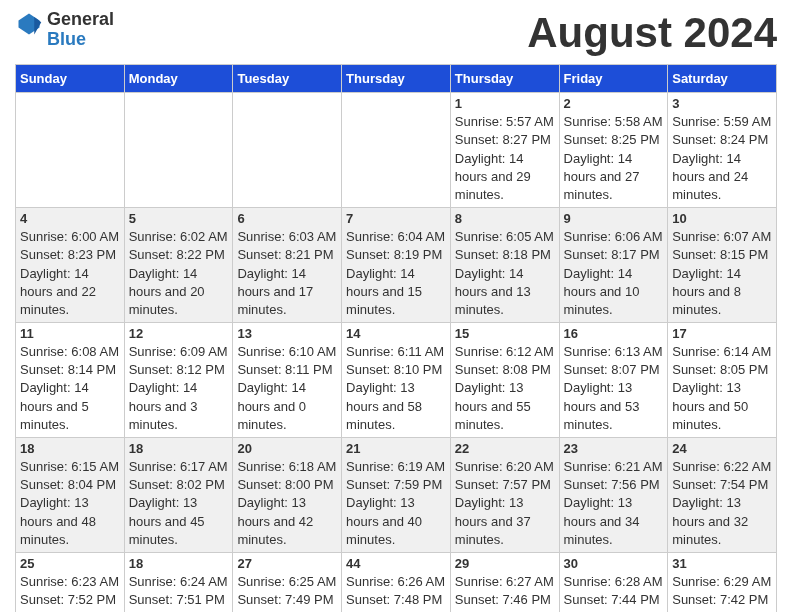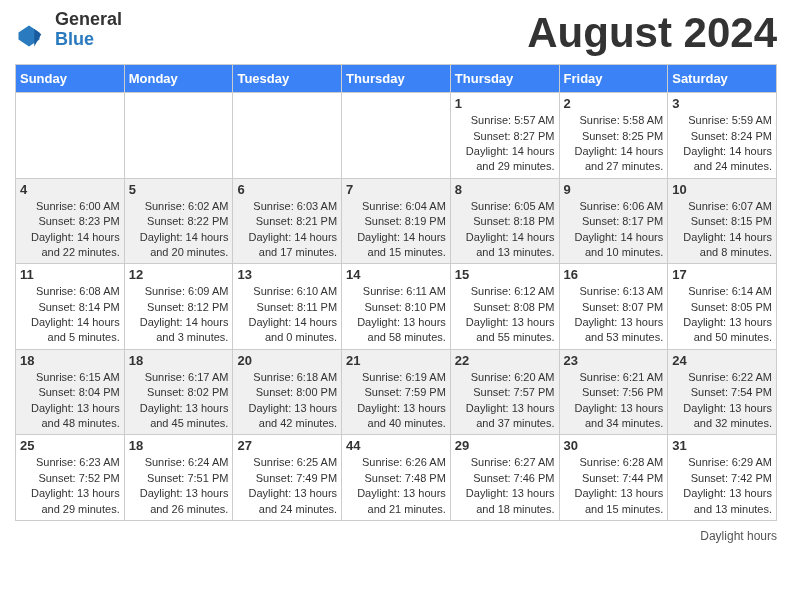--- a/index.html
+++ b/index.html
@@ -11,22 +11,22 @@
       padding: 10px 15px;
     }
     .header-area {
       display: flex;
       justify-content: space-between;
       align-items: flex-start;
       margin-bottom: 8px;
     }
     .logo {
       display: flex;
-      align-items: flex-end;
-      gap: 12px;
+      align-items: flex-start;
+      gap: 4px;
     }
     .logo-text {
       font-size: 18px;
       font-weight: bold;
       line-height: 1.1;
     }
     .logo-general { color: #333; }
     .logo-blue { color: #2a7abf; }
     .logo-icon {
       width: 28px;
@@ -45,21 +45,21 @@
     .sub-title {
       font-size: 18px;
       color: #555;
     }
     .calendar {
       width: 100%;
       border-collapse: collapse;
       font-size: 11px;
     }
     .calendar th {
-      background: #3b82f6;
+      background: #1d4ed8;
       color: #fff;
       padding: 6px 4px;
       text-align: left;
       font-size: 13px;
       font-weight: bold;
       border: 1px solid #ccc;
     }
     .calendar td {
       border: 1px solid #ccc;
       vertical-align: top;
@@ -75,24 +75,23 @@
       background: #f0f0f0;
     }
     .day-num {
       font-size: 13px;
       font-weight: bold;
       color: #333;
       display: block;
       margin-bottom: 2px;
     }
     .day-info {
-      font-size: 11px;
+      font-size: 13px;
       color: #333;
       line-height: 1.4;
-      text-align: right;
     }
     .empty-cell {
       background: #fff !important;
     }
     .footer-note {
       margin-top: 8px;
       font-size: 12px;
       color: #555;
       text-align: right;
     }

